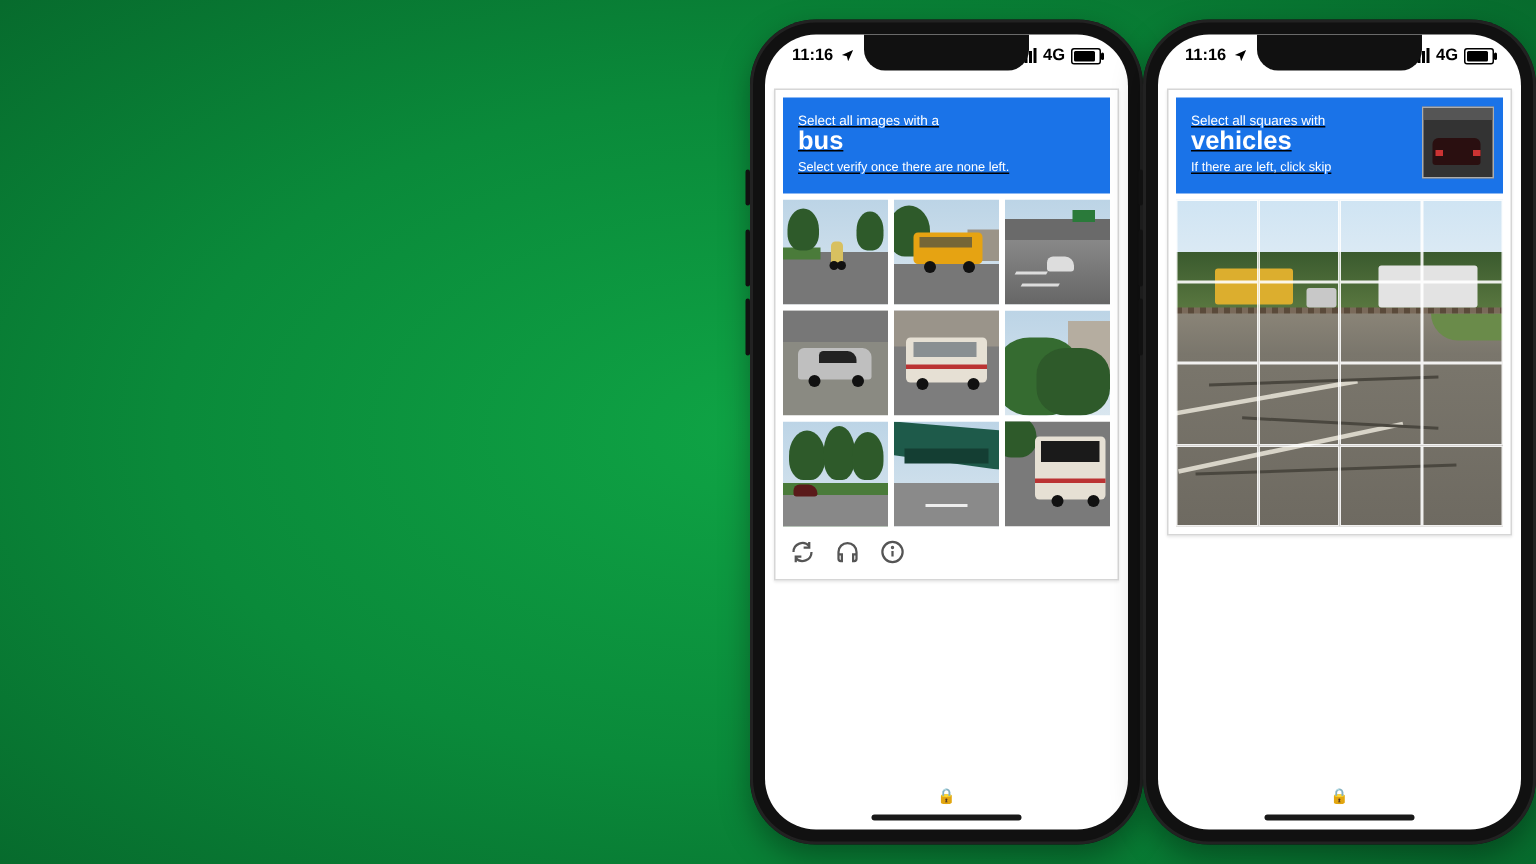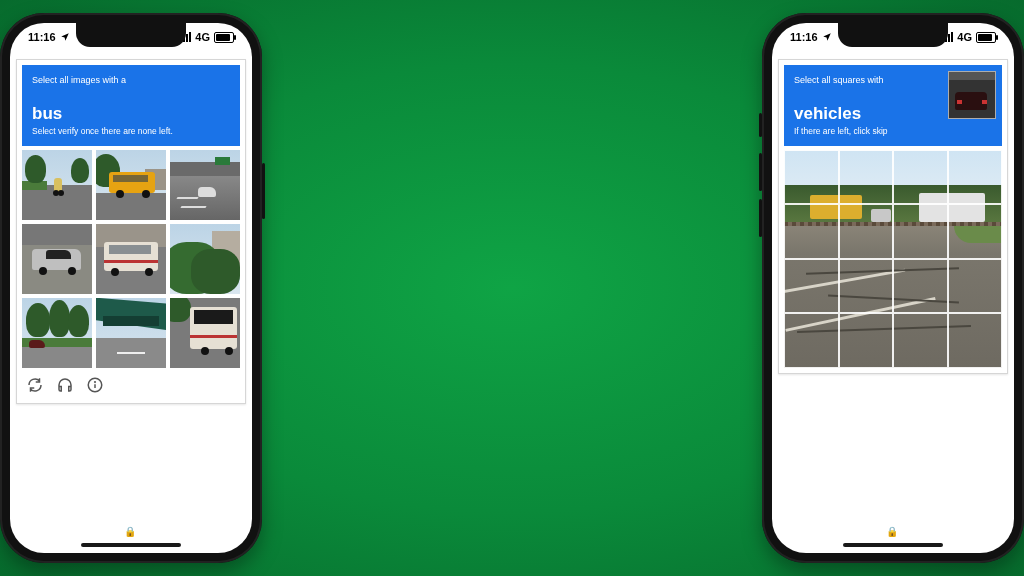--- a/index.html
+++ b/index.html
@@ -8,21 +8,21 @@
     width: 1024px;
     height: 576px;
     overflow: hidden;
     font-family: Arial, Helvetica, sans-serif;
     background: radial-gradient(ellipse at center, #0fa445 0%, #0a8a3a 55%, #076b2d 100%);
   }
   .stage {
     width: 1024px;
     height: 576px;
     display: flex;
-    justify-content: space-between;
+    justify-content: flex-end;
     align-items: center;
   }
   .phone {
     width: 262px;
     height: 550px;
     background: #111;
     border-radius: 44px;
     padding: 10px;
     box-sizing: border-box;
     position: relative;
@@ -105,32 +105,33 @@
     position: absolute;
     top: 36px;
     left: 6px;
     right: 6px;
   }
   .captcha-card {
     border: 1px solid #d6d6d6;
     background: #fff;
     padding: 5px;
     box-shadow: 0 1px 2px rgba(0,0,0,0.1);
+    text-decoration: underline;
   }
   .captcha-header {
     background: #1a73e8;
     color: #fff;
     padding: 10px 10px;
     position: relative;
     min-height: 44px;
     box-sizing: content-box;
   }
   .captcha-header .line1 { font-size: 9px; }
   .captcha-header .target {
-    font-size: 17px; font-weight: 700; line-height:1.1;margin-top:20px;
+    font-size: 17px; font-weight: 700; line-height:1.1;
   }
   .captcha-header .line3 { font-size: 8.5px; margin-top:2px; }
   .preview-thumb {
     position:absolute; right:6px; top:6px;
     width:46px; height:46px;
     border:1px solid rgba(255,255,255,0.6);
     background:#333;
     overflow:hidden;
   }
   .preview-thumb .car-body {

